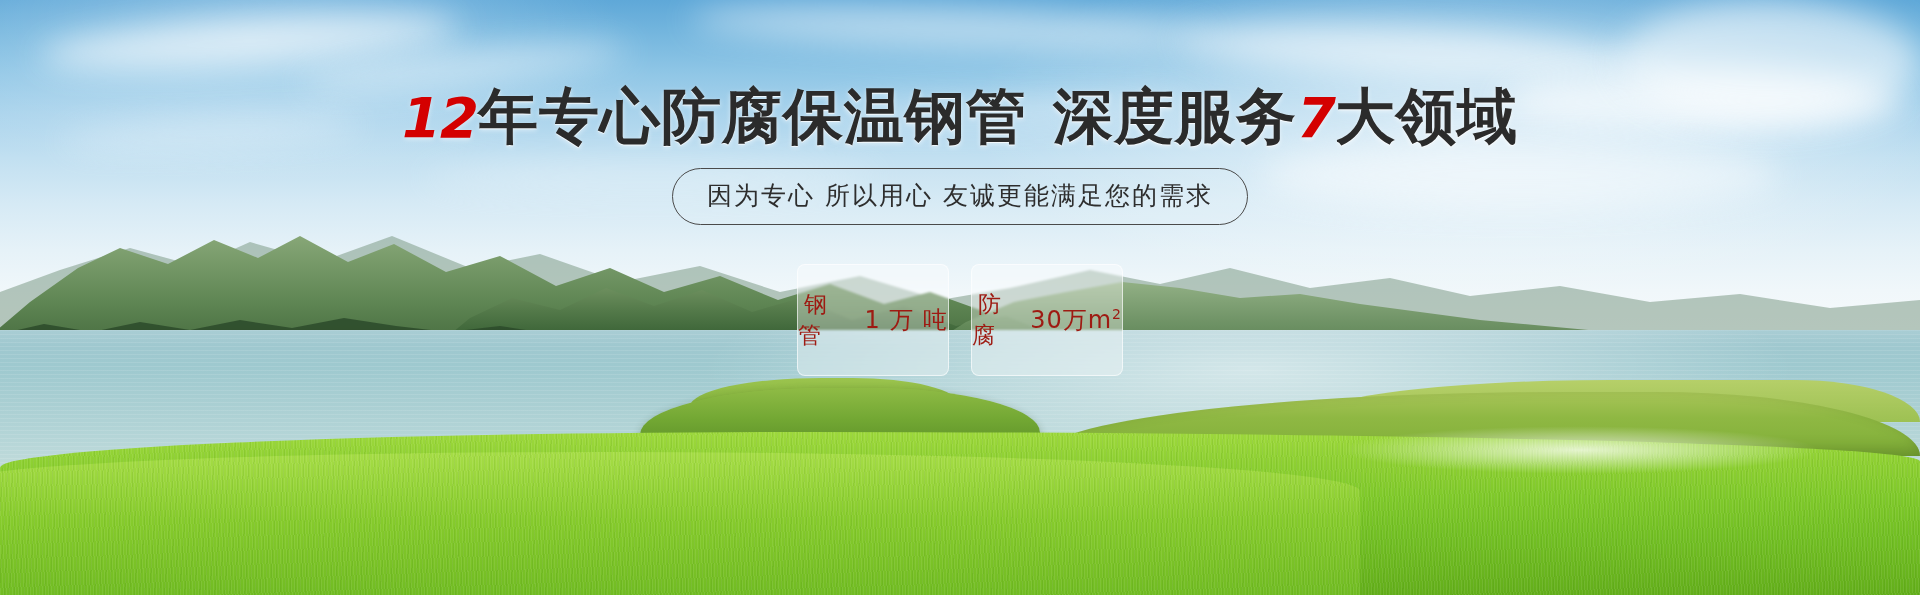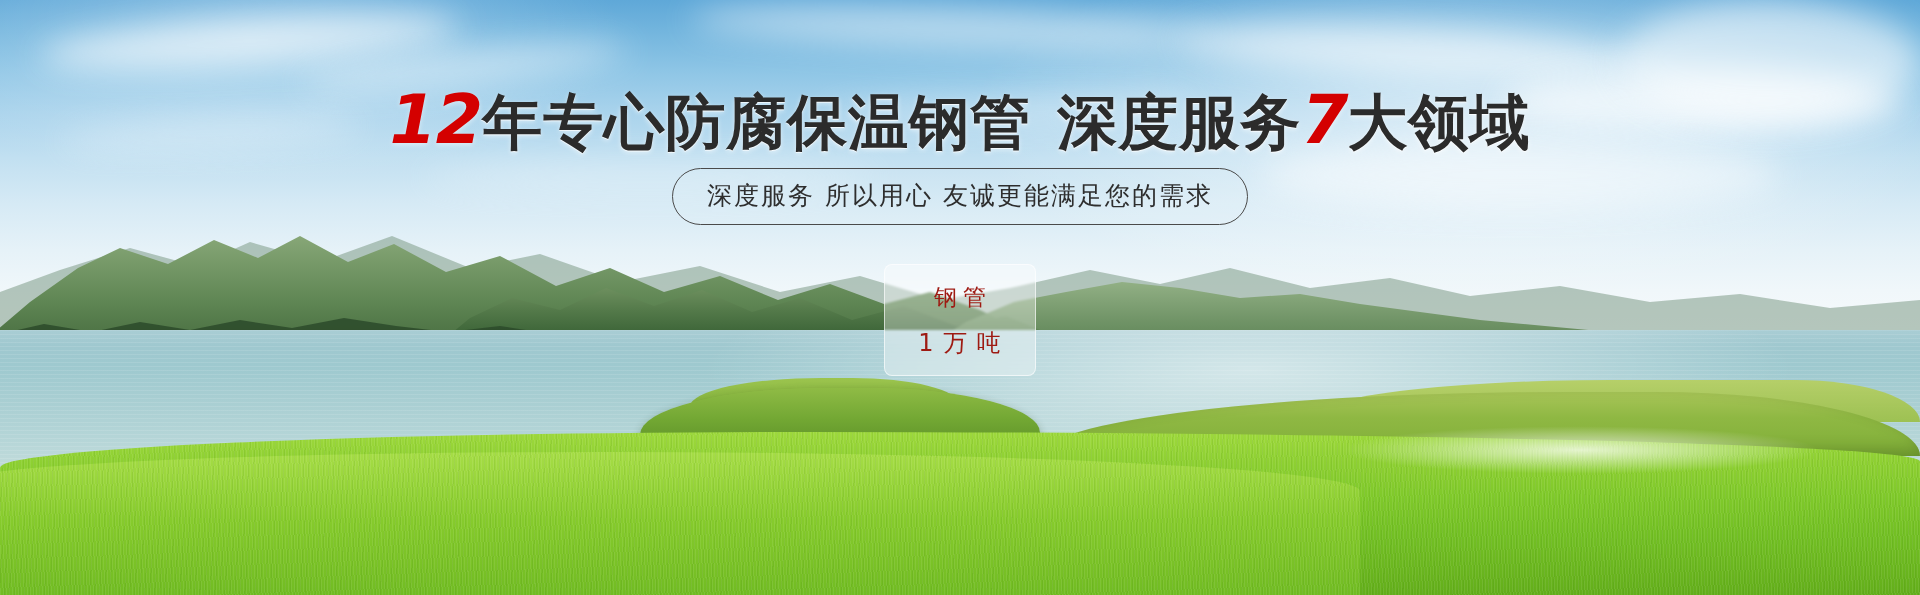--- a/index.html
+++ b/index.html
@@ -163,21 +163,21 @@
     font-size:60px;
     font-weight:bold;
     line-height:1;
     letter-spacing:1px;
     color:#2b2b2b;
     white-space:nowrap;
     text-shadow:0 2px 5px rgba(255,255,255,.55), 0 1px 0 rgba(255,255,255,.7);
   }
   .headline .num {
     color:#d40000;
-    font-size:68px;
+    font-size:56px;
     font-style:italic;
     letter-spacing:-1px;
     text-shadow:0 2px 5px rgba(255,255,255,.5);
   }
   .headline .gap { display:inline-block; width:26px; }
 
   .subtitle-wrap {
     position:absolute; left:0; top:168px; width:1920px;
     display:flex; justify-content:center;
   }
@@ -194,21 +194,21 @@
 
   .cards {
     position:absolute; left:0; top:264px; width:1920px;
     display:flex; justify-content:center; gap:22px;
   }
   .card {
     width:152px; height:112px;
     background:rgba(255,255,255,0.34);
     border:1px solid rgba(255,255,255,0.62);
     border-radius:8px;
-    display:flex; flex-direction:column;
+    display:flex; flex-direction:row;
     align-items:center; justify-content:center;
     gap:14px;
     backdrop-filter:blur(1px);
   }
   .card-label {
     font-size:23px;
     color:#9e1a12;
     letter-spacing:6px;
     text-indent:6px;
     font-weight:500;
@@ -288,27 +288,31 @@
   <div class="grass-texture"></div>
   <div class="grass-haze"></div>
 
   <div class="content">
 
     <div class="headline">
       <span class="num">12</span><span>年</span><span>专心防腐保温钢管</span><span class="gap"></span><span>深度服务</span><span class="num">7</span><span>大领域</span>
     </div>
 
     <div class="subtitle-wrap">
-      <div class="subtitle">深度服务 所以用心 友诚更能满足您的需求</div>
+      <div class="subtitle">因为专心 所以用心 友诚更能满足您的需求</div>
     </div>
 
     <div class="cards">
 
       <div class="card">
         <div class="card-label">钢管</div>
         <div class="card-value"><span>1 万 吨</span></div>
       </div>
 
+      <div class="card">
+        <div class="card-label">防腐</div>
+        <div class="card-value"><span>30万m</span><sup>2</sup></div>
+      </div>
 
 
     </div>
   </div>
 </div>
 
 </body></html>

